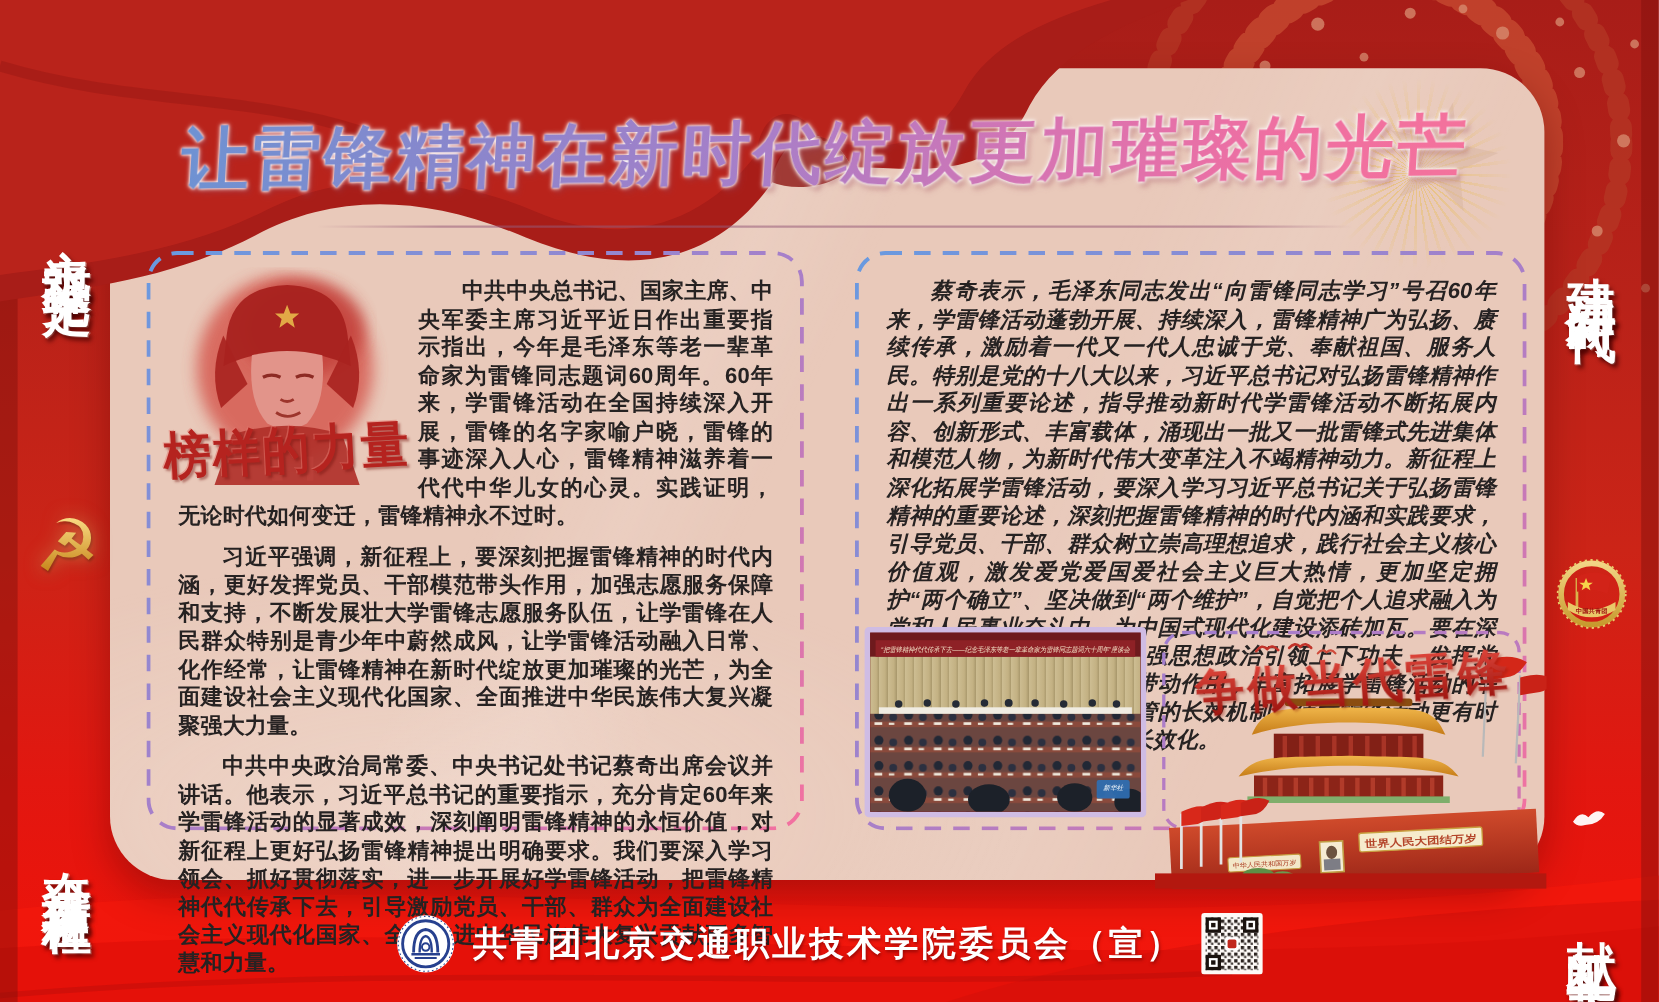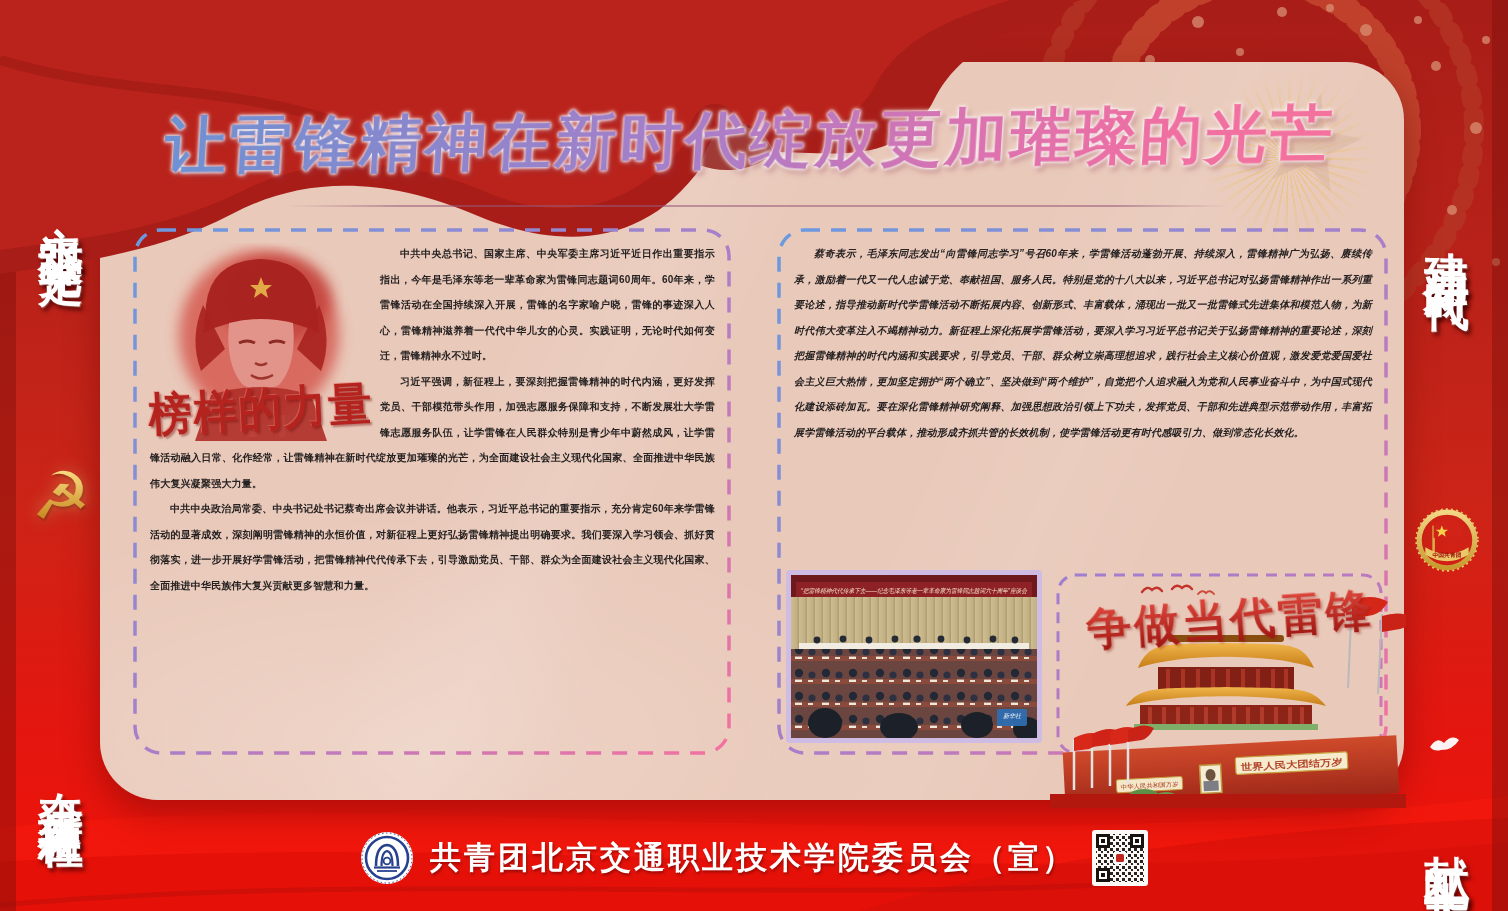--- a/index.html
+++ b/index.html
@@ -52,21 +52,21 @@
   .divider{left:288px;top:205px;width:942px;height:2px;z-index:4;border-radius:2px;
     background:linear-gradient(90deg,transparent,rgba(150,90,120,.55) 12%,rgba(150,90,120,.55) 88%,transparent);}
 
   
   .box{z-index:5;}
   .box .dash{position:absolute;inset:0;}
   .box-left{left:133px;top:228px;width:598px;height:527px;}
   .box-right{left:777px;top:228px;width:611px;height:527px;font-style:italic;}
   .box-inner{position:absolute;inset:0;padding:13px 16px 8px 17px;box-sizing:border-box;}
   .para{
-    margin:0;text-indent:2em;color:#262222;font-size:10px;line-height:25.5px;
+    margin:12px;text-indent:2em;color:#262222;font-size:20px;line-height:25.5px;
     font-weight:600;text-align:justify;letter-spacing:.2px;
   }
   
   .leifeng{float:left;width:222px;height:198px;margin:2px 8px 2px 0;position:relative;}
   .leifeng-cap{
     position:absolute;left:-14px;bottom:2px;width:250px;text-align:center;
     font-size:43px;font-weight:900;color:#b5231f;letter-spacing:2px;
     transform:rotate(-3deg) scaleY(1.08);
     text-shadow:2px 2px 2px rgba(120,20,15,.45),-1px -1px 0 rgba(230,120,110,.5);
   }

